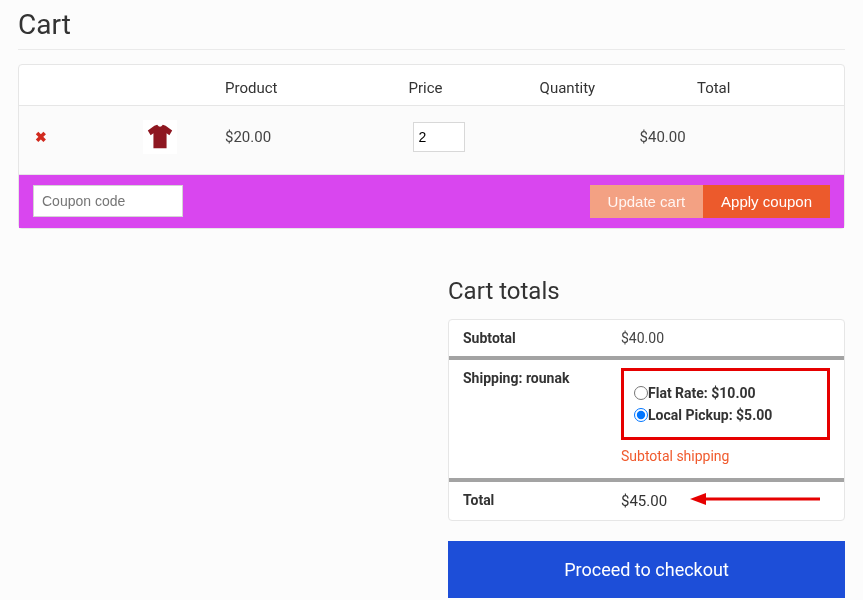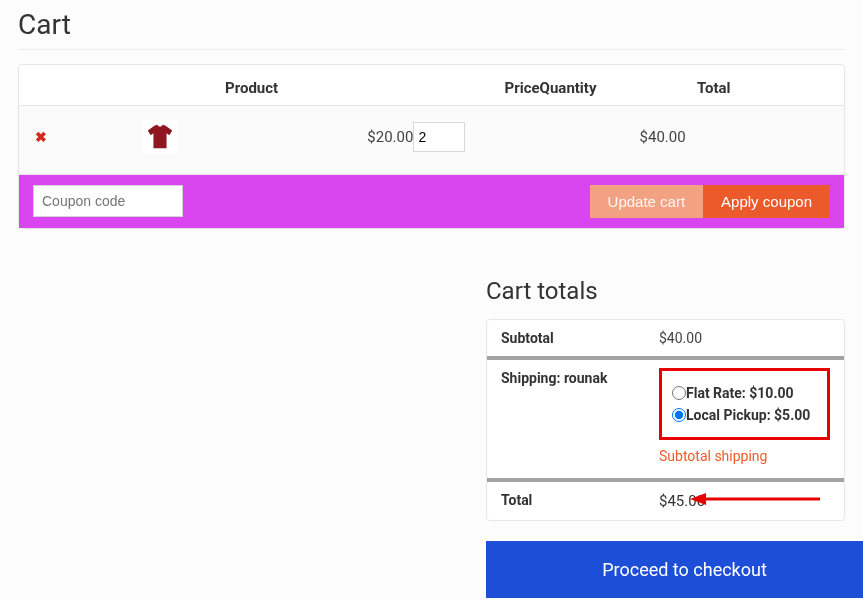--- a/index.html
+++ b/index.html
@@ -21,28 +21,28 @@
     }
     .cart-table {
       border: 1px solid #e6e6e6;
       border-radius: 4px;
       width: 100%;
       background: #fff;
     }
     .ct-head {
       display: flex;
       padding: 14px 16px 8px 16px;
-      font-weight: 700;
+      font-weight: 400;
       color: #333;
       font-size: 15px;
     }
     .col-remove { width: 60px; }
     .col-thumb { width: 130px; }
     .col-product { flex: 1.4; }
-    .col-price { flex: 1; text-align: right; }
+    .col-price { flex: 1; }
     .col-qty { flex: 1.2; }
     .col-total { flex: 1; }
     .ct-row {
       display: flex;
       align-items: center;
       padding: 14px 16px 20px 16px;
       background: #fbfbfb;
       border-top: 1px solid #e6e6e6;
       font-size: 15px;
       color: #444;
@@ -89,21 +89,21 @@
       cursor: pointer;
       color: #fff;
     }
     .btn-apply { background: #ec5a2c; }
     .btn-update {
       background: #f3a183;
       color: #fff6f3;
       margin-left: auto;
     }
     .totals-wrap {
-      width: 359px;
+      width: 397px;
       margin-left: auto;
       margin-top: 48px;
     }
     .totals-wrap h2 {
       font-size: 24px;
       font-weight: 400;
       color: #333;
       margin-bottom: 14px;
     }
     .totals-table {

